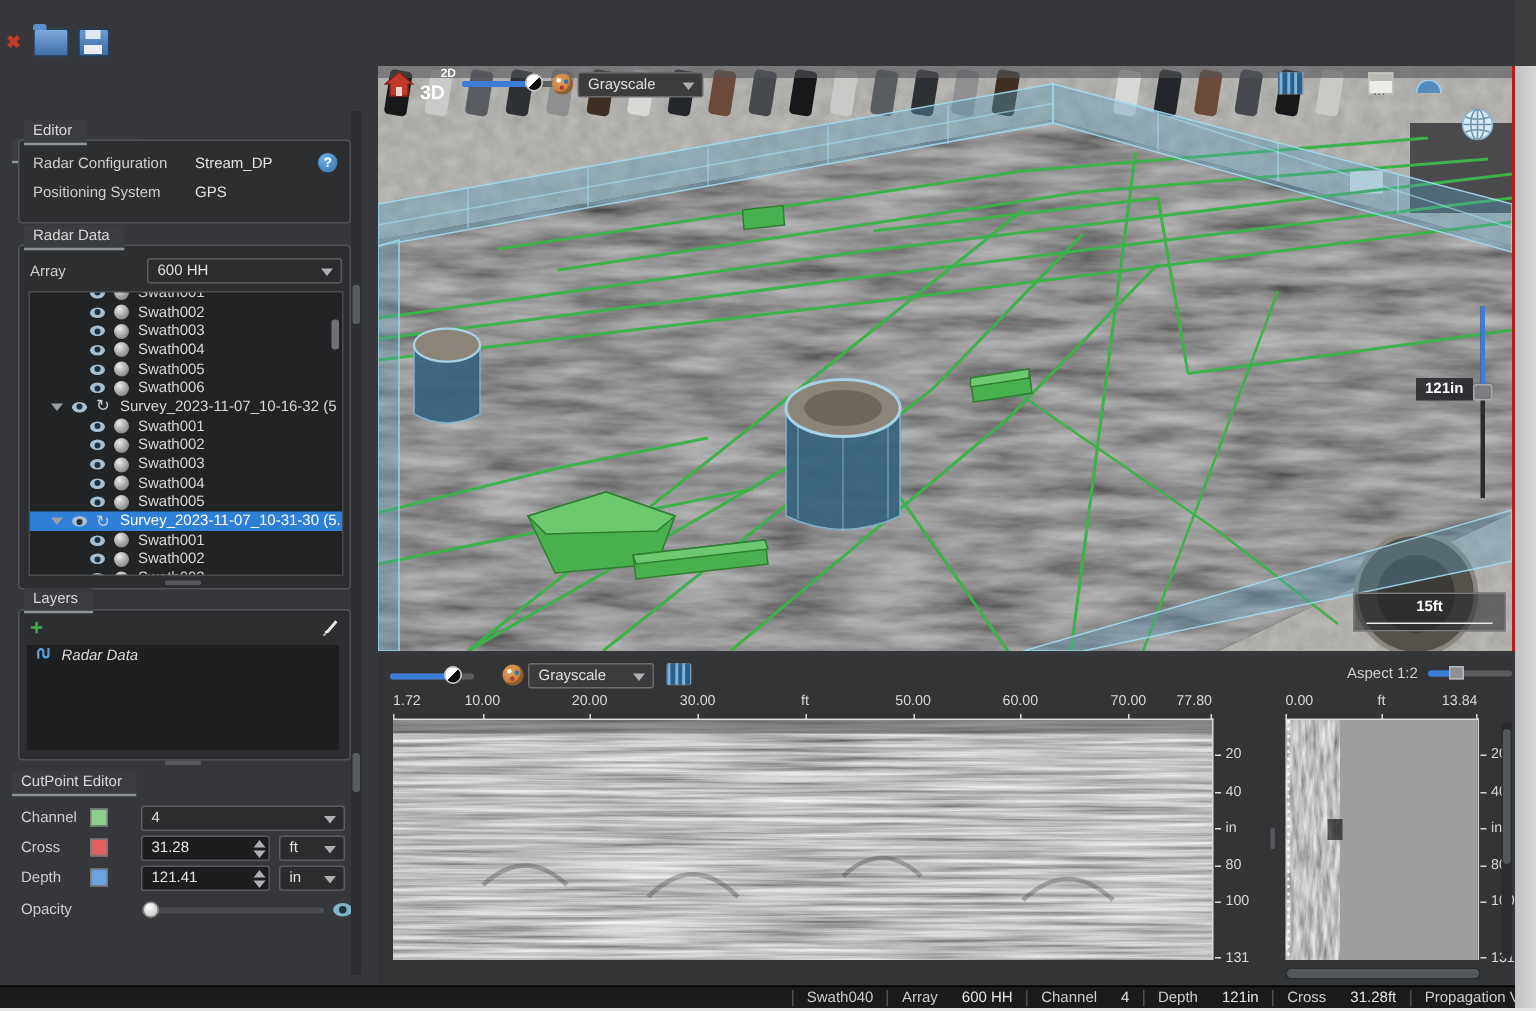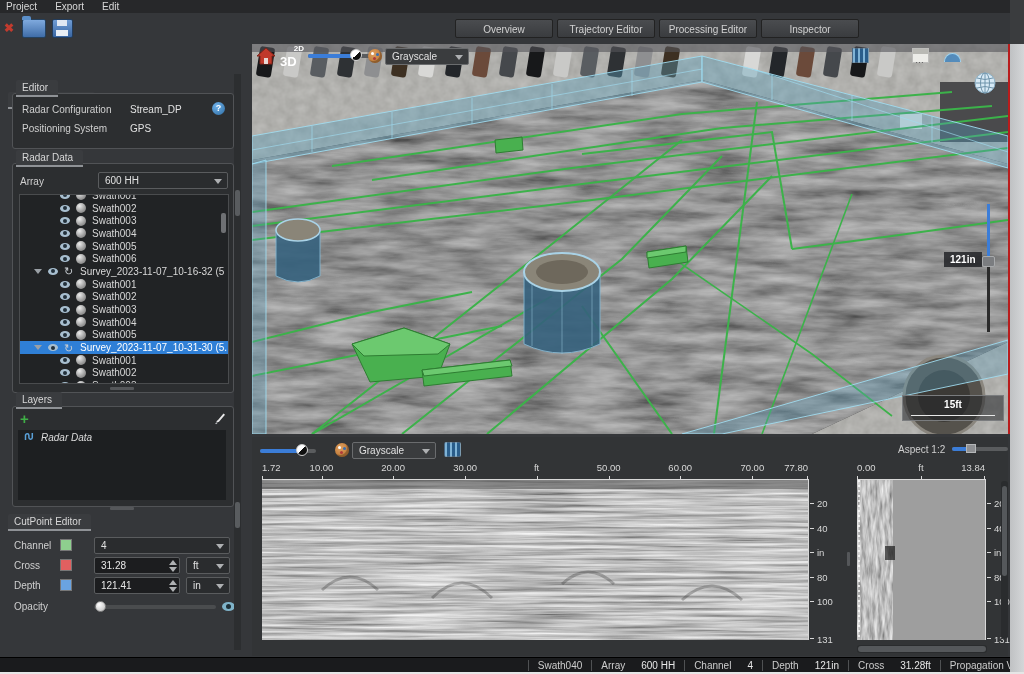--- a/index.html
+++ b/index.html
@@ -126,38 +126,27 @@
 
   .frame-right{left:1010px;top:44px;width:14px;height:630px;background:linear-gradient(90deg,#bfc1c3,#d4d6d8);}
   .frame-corner{left:1010px;top:0;width:14px;height:44px;background:#3a3c3e;}
   .frame-bottom{left:0;top:672px;width:1024px;height:2px;background:#e6e6e6;}
 </style>
 </head>
 <body>
 
 <div class="app">
 
-  <div class="abs menubar" id="menubar">
-      <span class="menu-item">Project</span>
-      <span class="menu-item">Export</span>
-      <span class="menu-item">Edit</span>
-    </div>
 
   <div class="abs toolbar">
     <span class="ic-close">✖</span>
     <span class="ic-folder"></span>
     <span class="ic-save"></span>
   </div>
 
-  <div class="abs tabsbar" id="tabsbar">
-      <div class="tab">Overview</div>
-      <div class="tab">Trajectory Editor</div>
-      <div class="tab">Processing Editor</div>
-      <div class="tab">Inspector</div>
-    </div>
 
   <div class="abs seclabel" style="left:8px;top:68px;margin-top:24px;">Project Explorer</div>
 
   <div class="groupbox" style="left:12px;top:93px;width:220px;height:54px;"></div>
   <div class="abs seclabel" style="left:16px;top:80px;">Editor</div>
   <span class="fieldlabel" style="left:22px;top:104px;">Radar Configuration</span>
   <span class="fieldvalue" style="left:130px;top:104px;">Stream_DP</span>
   <span class="info-ic" style="left:212px;top:102px;">?</span>
   <span class="fieldlabel" style="left:22px;top:123px;">Positioning System</span>
   <span class="fieldvalue" style="left:130px;top:123px;">GPS</span>

